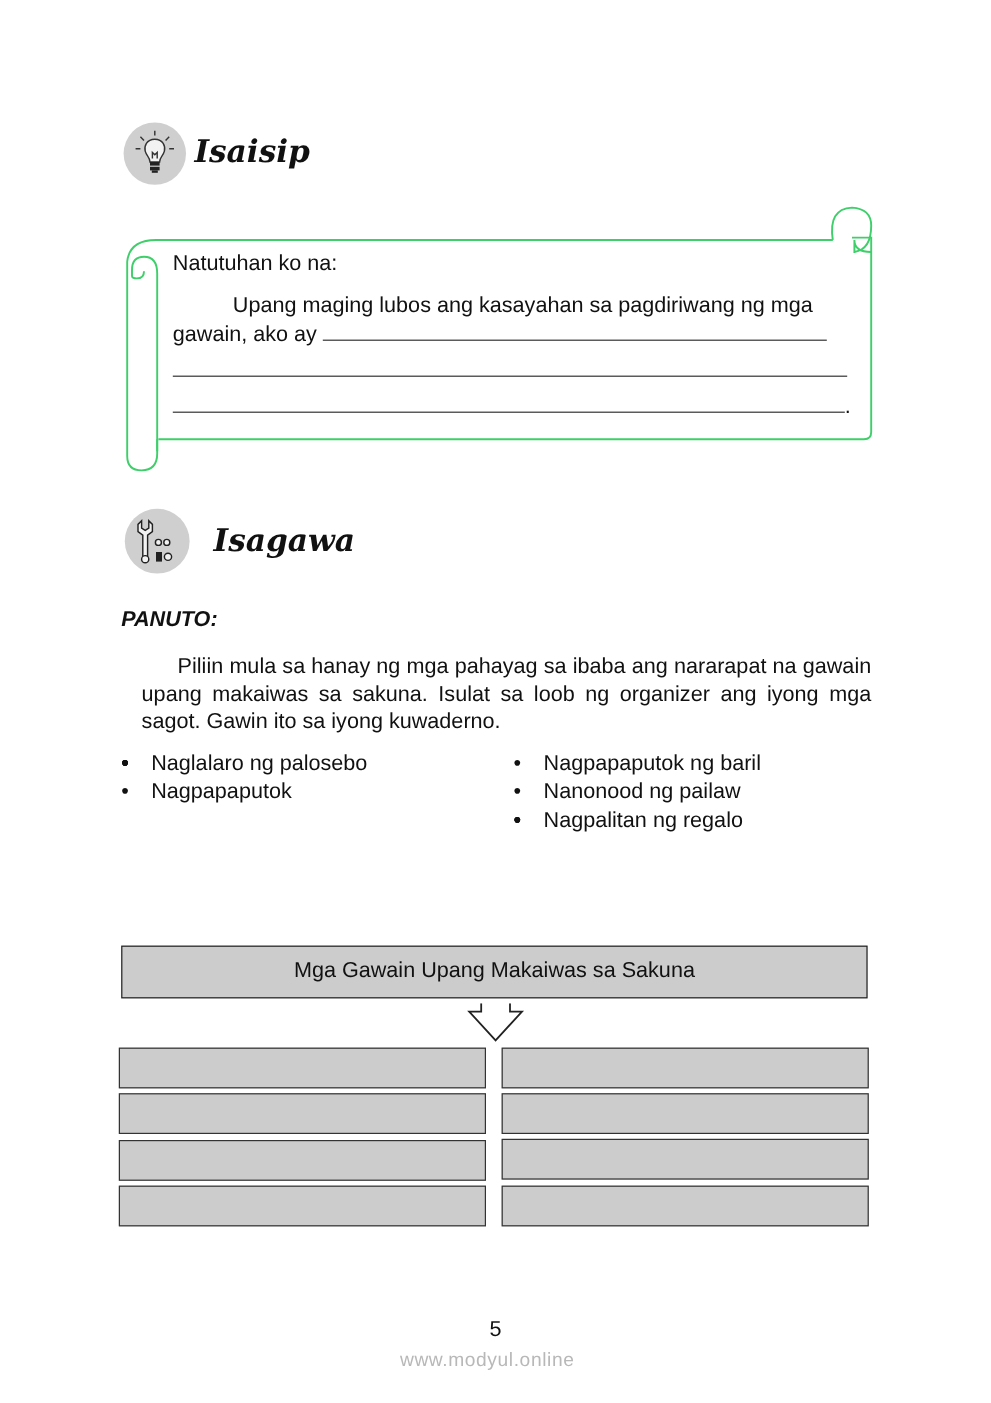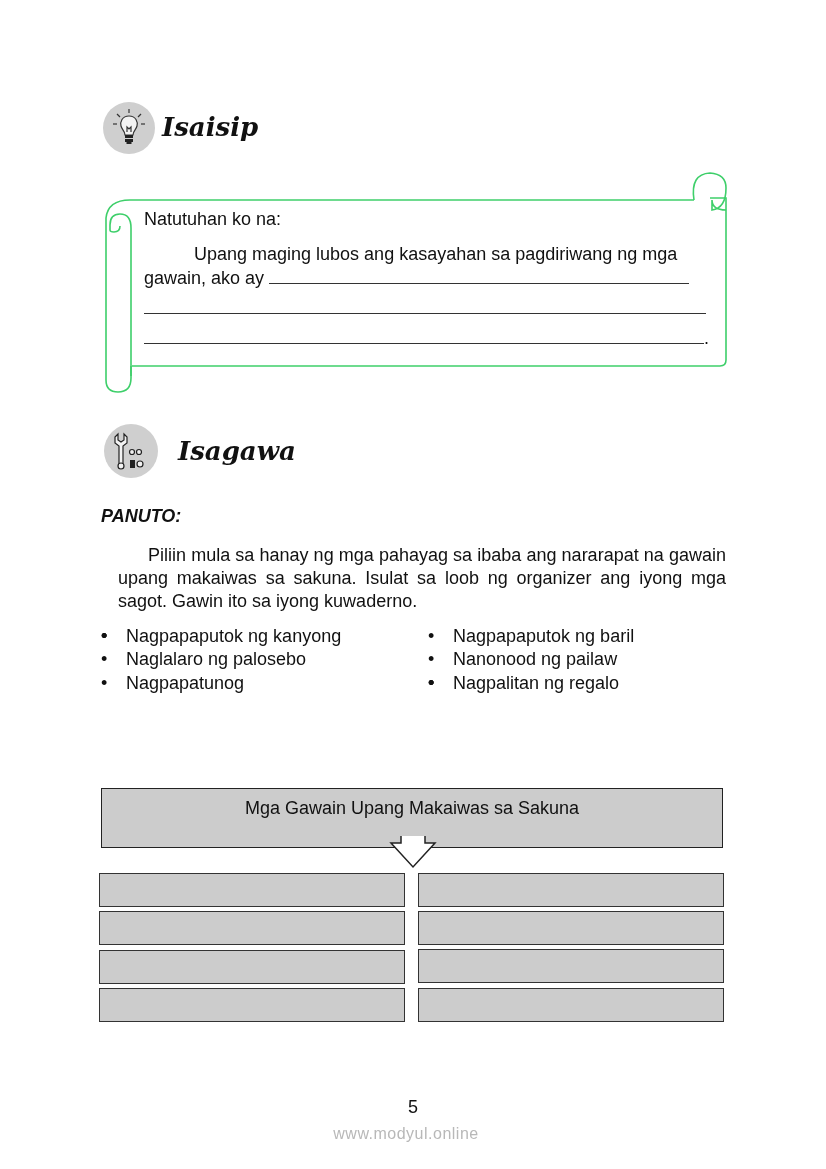--- a/index.html
+++ b/index.html
@@ -20,21 +20,21 @@
   .panuto { position: absolute; left: 101px; top: 506px; font-weight: bold; font-style: italic; font-size: 18px; }
   .instructions { position: absolute; left: 118px; top: 544px; width: 608px; font-size: 18px; line-height: 23px;
                   text-align: justify; }
   .instructions .indent { display: inline-block; width: 30px; }
 
   .list { position: absolute; font-size: 18px; line-height: 23.3px; margin: 0; padding: 0; list-style: none; }
   .list li { position: relative; padding-left: 25px; white-space: nowrap; }
   .list li .bullet { position: absolute; left: 0; top: 0; }
   .list li.cont { padding-left: 6px; }
 
-  .org-header { position: absolute; left: 101px; top: 788px; width: 622px; height: 60px;
+  .org-header { position: absolute; left: 101px; top: 788px; width: 622px; height: 44px;
                 background: #cccccc; border: 1.5px solid #222; box-sizing: border-box;
                 text-align: center; font-size: 18px; padding-top: 9px; }
   .org-box { position: absolute; width: 306px; height: 34px; background: #cccccc;
              border: 1.5px solid #333; box-sizing: border-box; }
   .page-num { position: absolute; left: 0; width: 826px; top: 1097px; text-align: center; font-size: 18px; }
   .watermark { position: absolute; left: 0; width: 812px; top: 1125px; text-align: center; font-size: 16px;
                color: #b8b8b8; letter-spacing: 0.5px; }
 </style>
 </head>
 <body>
@@ -97,23 +97,23 @@
 <div class="section-title" style="left:178px; top:436px;">Isagawa</div>
 
 <div class="panuto">PANUTO:</div>
 <div class="instructions">
   <span class="indent"></span><span>Piliin mula sa hanay ng mga pahayag sa ibaba ang nararapat na gawain upang makaiwas sa sakuna.  Isulat sa loob ng organizer ang iyong mga sagot. Gawin ito sa iyong kuwaderno.</span>
 </div>
 
 <ul class="list" style="left:101px; top:625px;">
   <li><span class="bullet">•</span></li>
   <li><span class="bullet">•</span></li>
-  <li><span class="bullet">•</span><span>Nagpapaputok ng kanyong</span></li>
+  <li><span class="bullet">•</span></li>
   <li><span class="bullet">•</span><span>Naglalaro ng palosebo</span></li>
-  <li><span class="bullet">•</span><span>Nagpapatunog</span></li>
+  <li><span class="bullet">•</span><span>Nagpapaputok</span></li>
 </ul>
 
 <ul class="list" style="left:428px; top:625px;">
   <li><span class="bullet">•</span><span>Nagpapaputok ng baril</span></li>
   <li><span class="bullet">•</span><span>Nanonood ng pailaw</span></li>
   <li><span class="bullet">•</span></li>
   <li><span class="bullet">•</span></li>
   <li><span class="bullet">•</span><span>Nagpalitan ng regalo</span></li>
 </ul>
 

